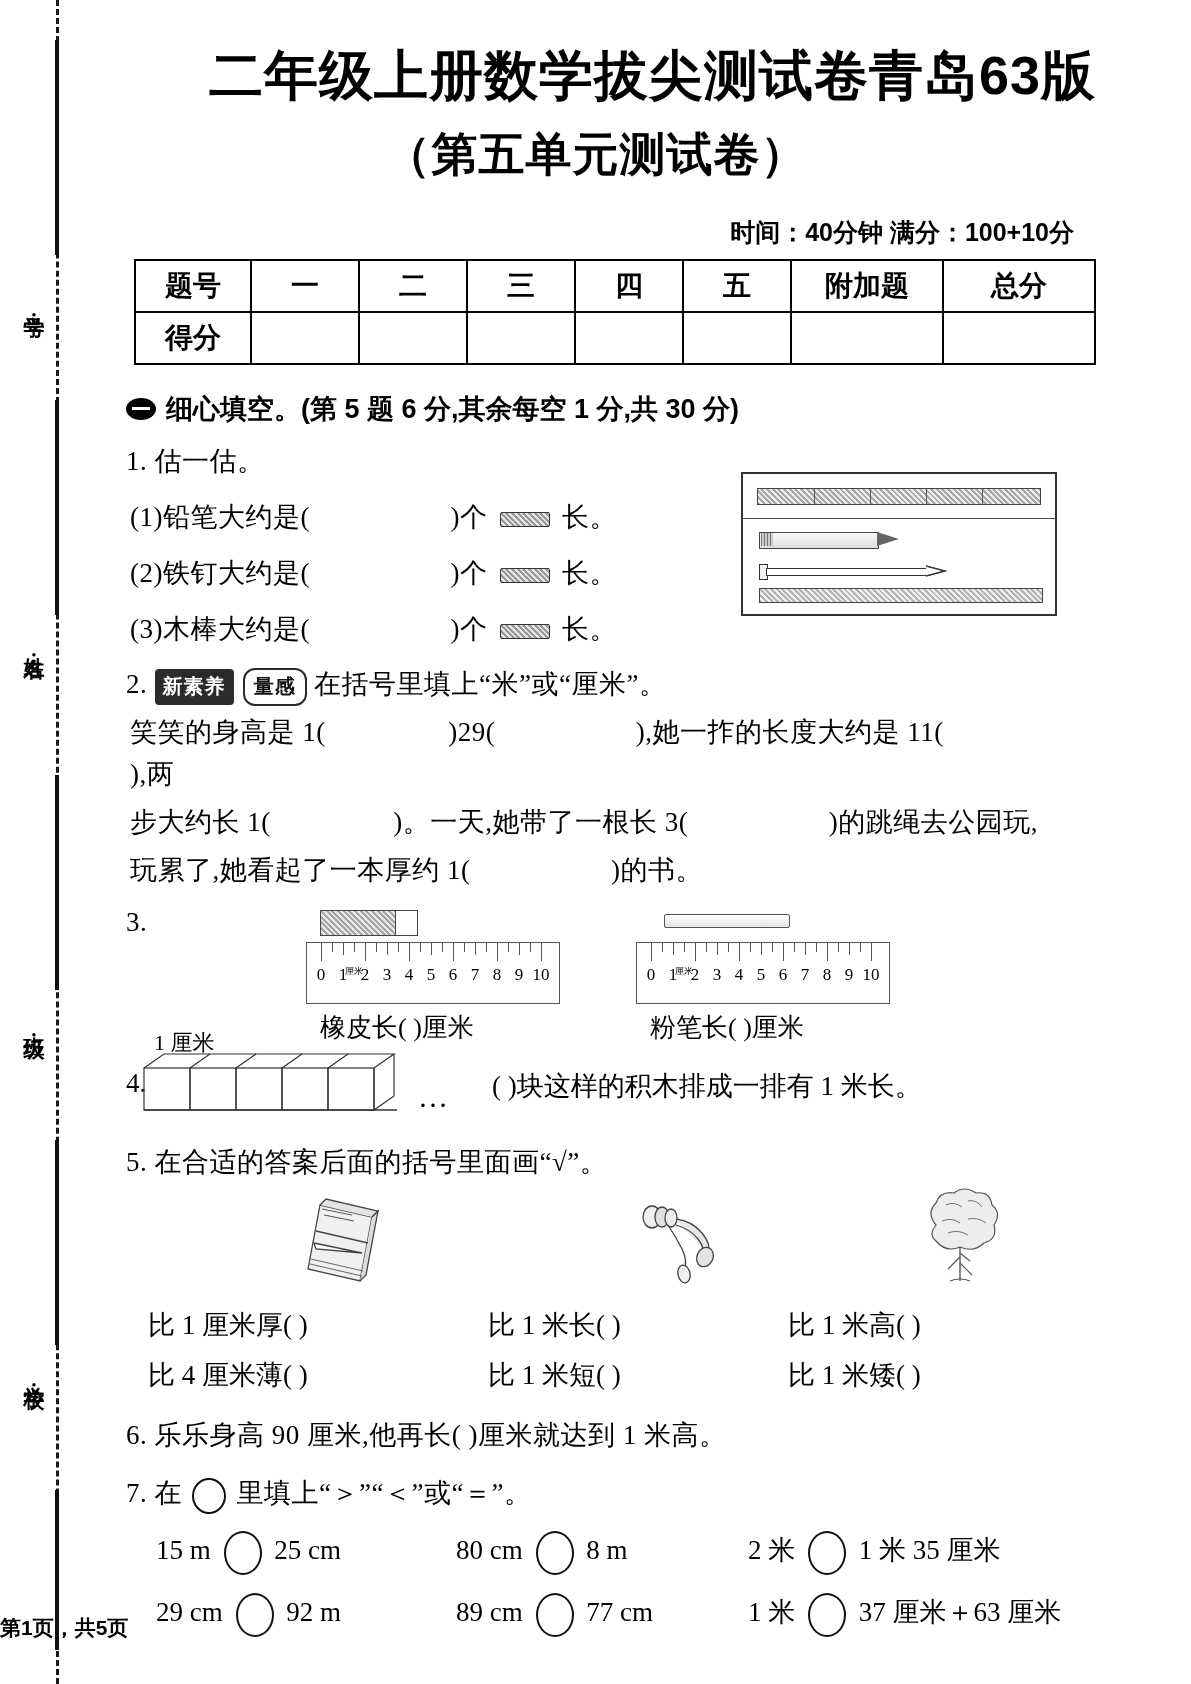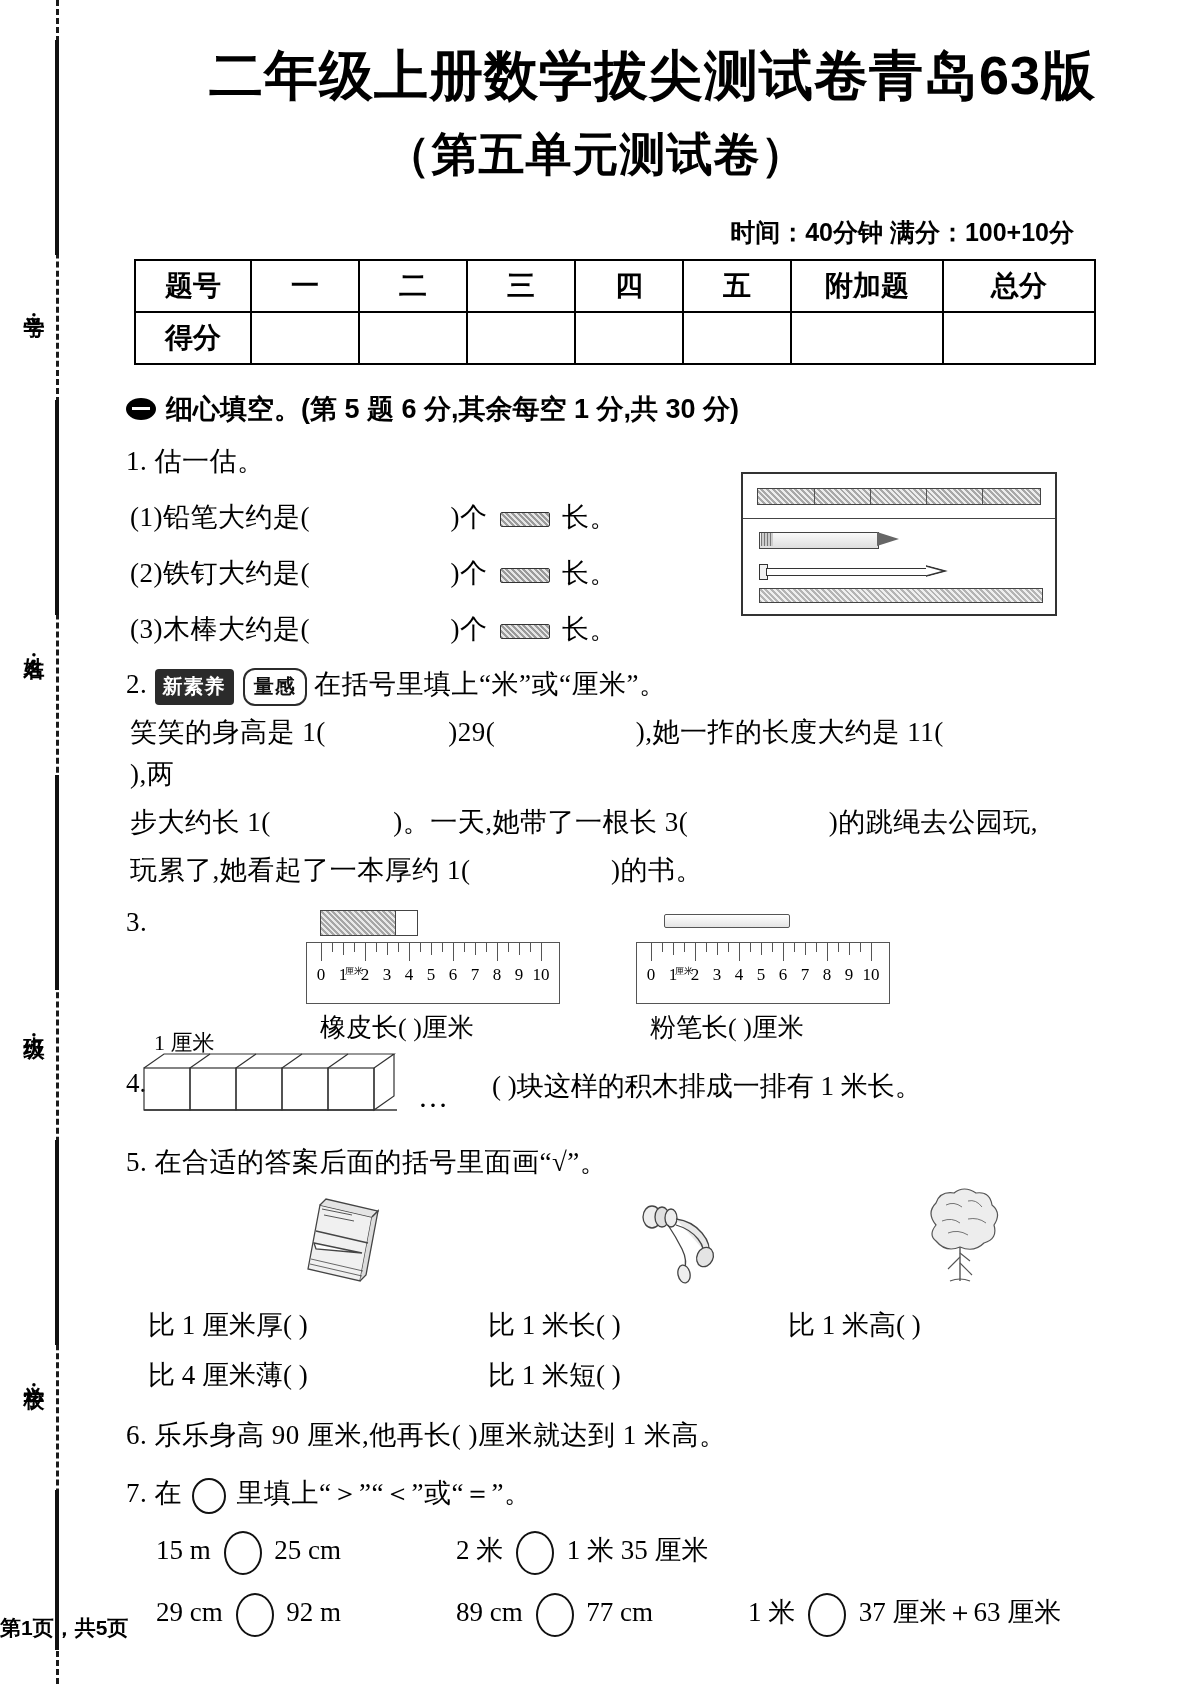--- a/index.html
+++ b/index.html
@@ -699,40 +699,46 @@
   </div>
 
   <div class="cmp-row">
     <div class="cmp-c1">比 1 厘米厚(        )</div>
     <div class="cmp-c2">比 1 米长(        )</div>
     <div class="cmp-c3">比 1 米高(        )</div>
   </div>
   <div class="cmp-row" style="margin-top:14px;">
     <div class="cmp-c1">比 4 厘米薄(        )</div>
     <div class="cmp-c2">比 1 米短(        )</div>
+    <div class="cmp-c3">比 1 米矮(        )</div>
   </div>
 
   <div class="q" style="margin-top:22px;">
     <span>6.</span>
     <span>乐乐身高 90 厘米,他再长(           )厘米就达到 1 米高。</span>
   </div>
 
   <div class="q" style="margin-top:16px;">
     <span>7.</span>
     <span>在</span>
     <span class="circ-sm"></span>
     <span>里填上“＞”“＜”或“＝”。</span>
   </div>
 
   <div class="cmpnum-row" style="margin-top:16px;">
     <div class="cn1">
       <span>15 m</span>
       <span class="circ"></span>
       <span>25 cm</span>
     </div>
+    <div class="cn2">
+      <span>80 cm</span>
+      <span class="circ"></span>
+      <span>8 m</span>
+    </div>
     <div class="cn3">
       <span>2 米</span>
       <span class="circ"></span>
       <span>1 米 35 厘米</span>
     </div>
   </div>
 
   <div class="cmpnum-row" style="margin-top:18px;">
     <div class="cn1">
       <span>29 cm</span>

